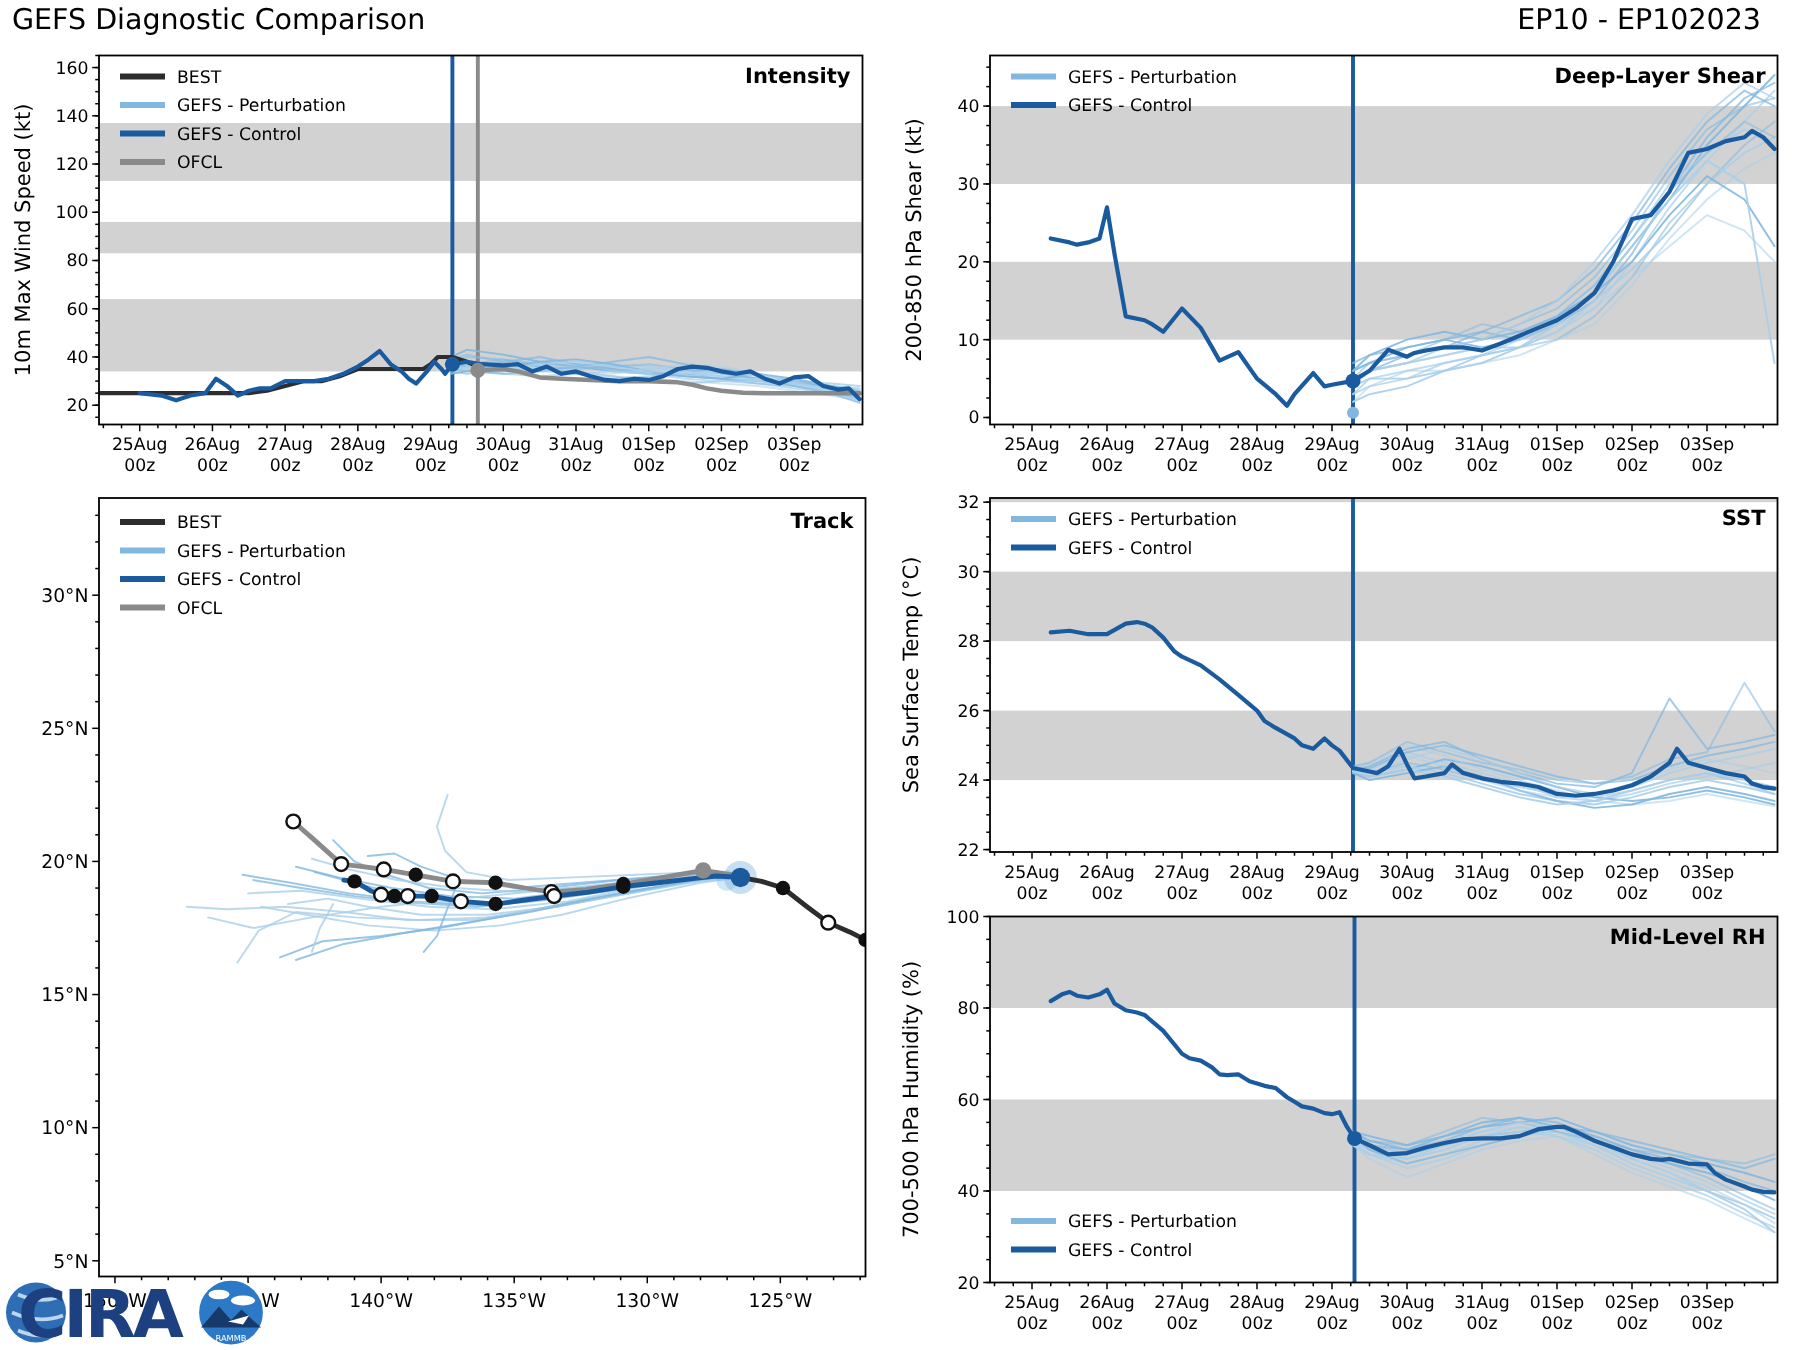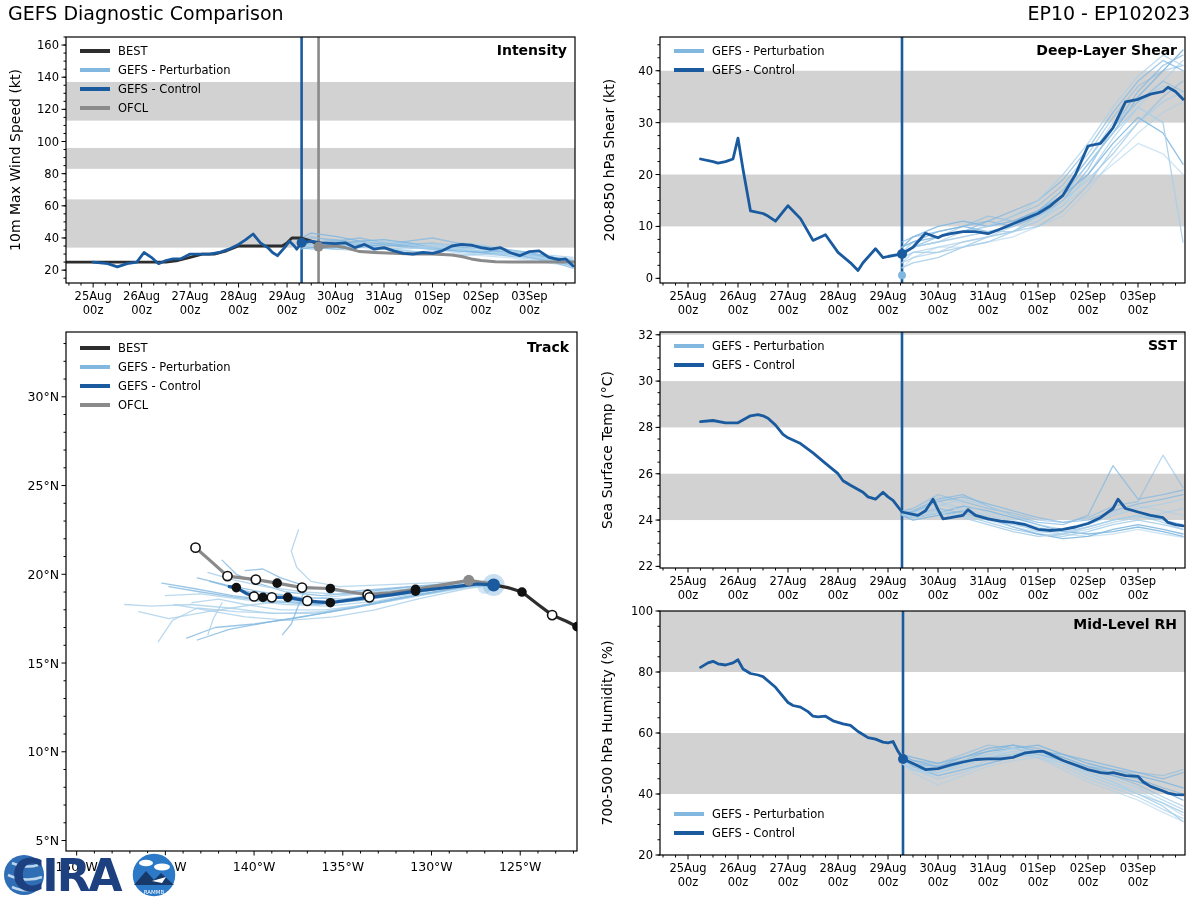--- a/index.html
+++ b/index.html
@@ -1,20 +1,20 @@
 <!DOCTYPE html>
 <html><head>
 <meta charset="utf-8">
 <style>
   html,body{margin:0;padding:0;background:#fff;}
   body{width:1200px;height:900px;position:relative;overflow:hidden;
        font-family:"DejaVu Sans","Liberation Sans",sans-serif;}
   .hdr{position:absolute;top:2px;font-weight:normal;font-size:19px;color:#000;}
   #hdr-left{left:8px;}
-  #hdr-right{right:10px;}
+  #hdr-right{right:26px;}
   #chart-svg{position:absolute;left:0;top:0;}
   #logo{position:absolute;left:2px;top:851px;}
 </style>
 </head>
 <body>
 
 <div class="hdr" id="hdr-left">GEFS Diagnostic Comparison</div>
 <div class="hdr" id="hdr-right">EP10 - EP102023</div>
 
 <svg id="chart-svg" width="1200" height="900" viewBox="0 0 1200 900">

